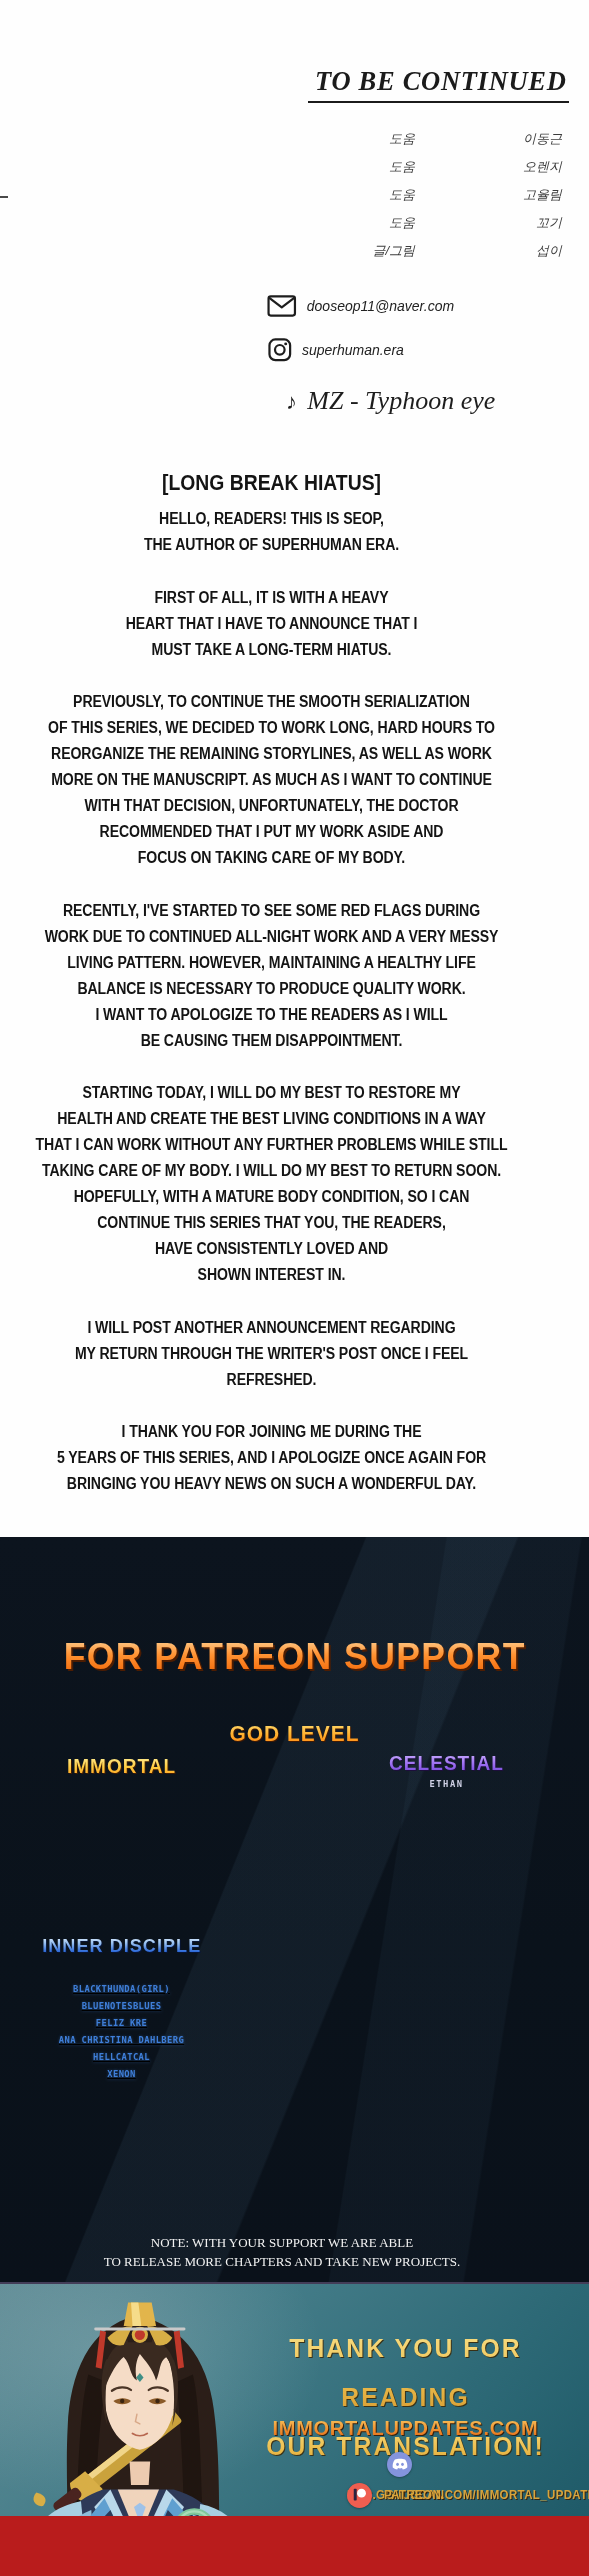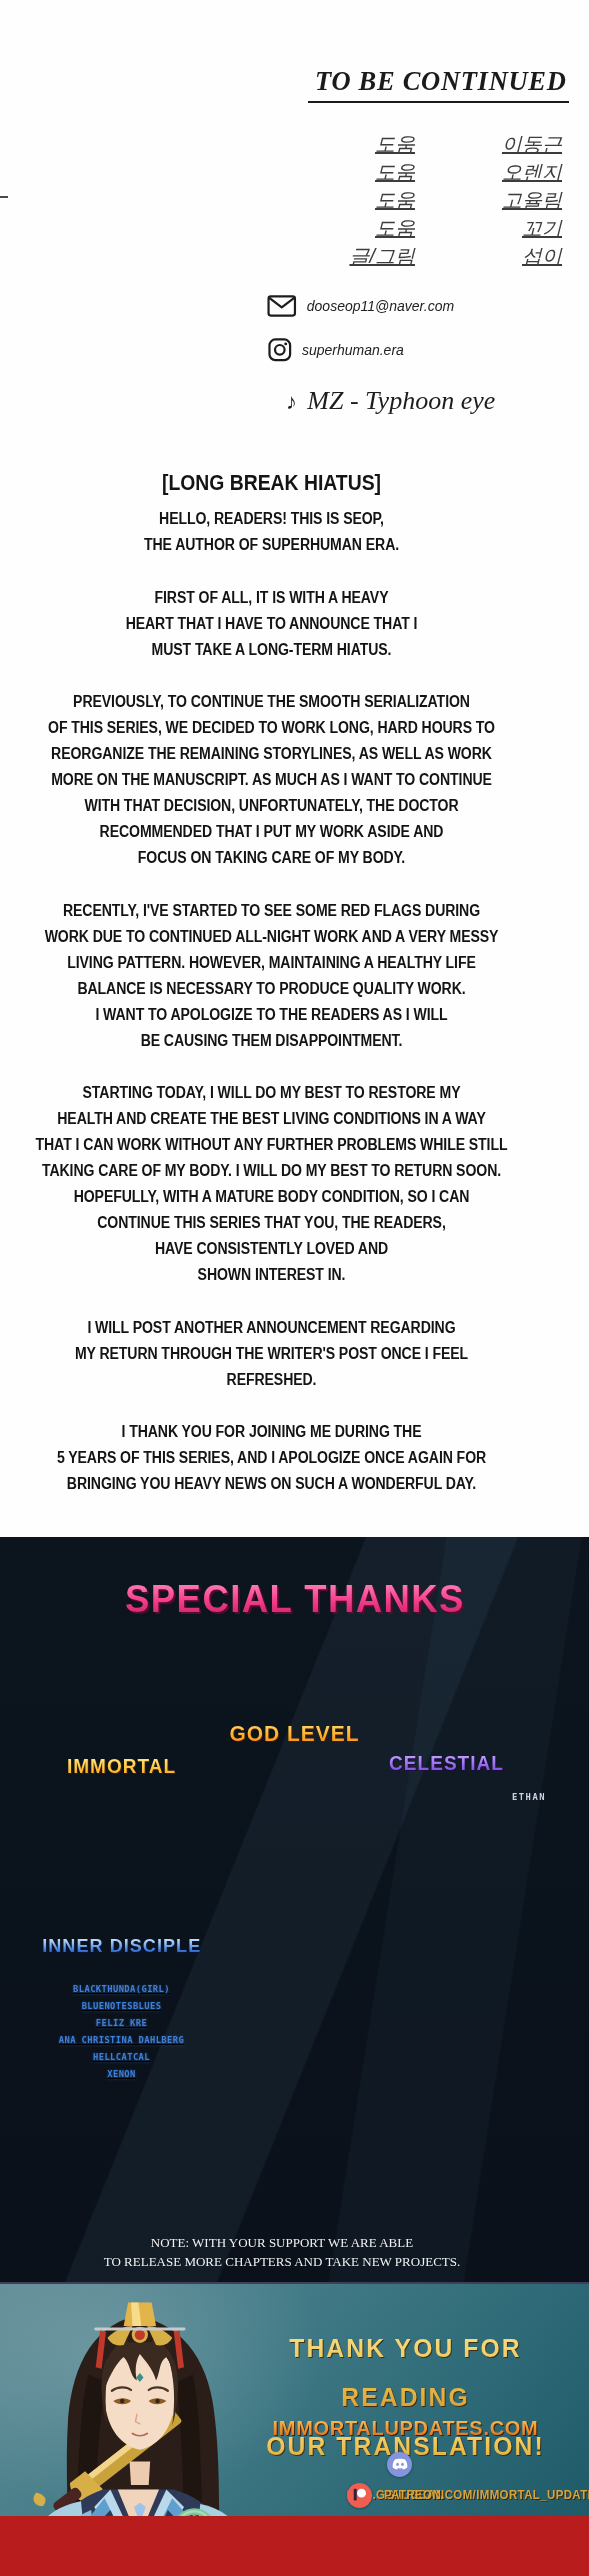--- a/index.html
+++ b/index.html
@@ -8,22 +8,22 @@
         font-family:"Liberation Sans",sans-serif;overflow:hidden;}
 
   
   .sec-white{position:relative;width:590px;height:1537px;background:#fefefe;}
   .tbc-title{position:absolute;top:66px;right:20.6px;font-family:"Liberation Serif",serif;
              font-style:italic;font-weight:700;font-size:26.5px;color:#1b1b1b;
              border-bottom:2.2px solid #1b1b1b;padding:0 2.9px 4.4px 7.4px;letter-spacing:0.7px;}
   .stray-dash{position:absolute;left:0;top:196px;width:8px;height:2.2px;background:#4a4a4a;}
 
   .credits{position:absolute;top:130px;right:28px;}
-  .credit-row{display:flex;justify-content:flex-end;height:28px;align-items:flex-end;
-              font-style:italic;font-size:20px;color:#3c3c3c;text-decoration:underline;}
+  .credit-row{display:flex;justify-content:flex-end;height:28px;align-items:flex-start;
+              font-style:italic;font-size:13px;color:#3c3c3c;}
   .credit-role{width:125px;text-align:right;}
   .credit-name{width:147px;text-align:right;}
 
   .contact-row{position:absolute;display:flex;align-items:center;gap:10.3px;
                font-style:italic;font-size:14px;color:#222;}
   .row-email{left:267px;top:295px;}
   .row-insta{left:268px;top:338px;}
   .contact-icon{flex:0 0 auto;display:flex;align-items:center;}
   .music-row{position:absolute;left:286px;top:386px;font-family:"Liberation Serif",serif;
              font-style:italic;font-size:26px;color:#1d1d1d;display:flex;gap:10.3px;align-items:baseline;}
@@ -214,35 +214,35 @@
       <p class="ann-para">
           <span class="ann-line">I THANK YOU FOR JOINING ME DURING THE</span>
           <span class="ann-line">5 YEARS OF THIS SERIES, AND I APOLOGIZE ONCE AGAIN FOR</span>
           <span class="ann-line">BRINGING YOU HEAVY NEWS ON SUCH A WONDERFUL DAY.</span>
         </p>
     </div>
   </section>
 
   <section class="sec-dark">
 
-    <div class="dark-center" style="top:41px;">
-      <span class="big-title gt grad-pink" style="font-size:38px;">SPECIAL THANKS</span>
+    <div class="dark-center" style="top:99px;">
+      <span class="big-title gt grad-orange" style="font-size:37px;">FOR PATREON SUPPORT</span>
     </div>
 
     <div class="dark-center" style="top:184px;">
       <span class="tier-label gt grad-gold" style="font-size:22px;">GOD LEVEL</span>
     </div>
 
     <div class="tier-col" style="left:22px;top:218px;">
       <span class="tier-label gt grad-yellow" style="font-size:20px;">IMMORTAL</span>
     </div>
 
     <div class="tier-col" style="left:347px;top:215px;">
       <span class="tier-label gt grad-purple" style="font-size:20px;">CELESTIAL</span>
-      <div class="tier-names names-white" style="margin-top:14px;text-align:right;">
+      <div class="tier-names names-white" style="margin-top:1px;">
           <div class="tier-name">ETHAN</div>
         </div>
     </div>
 
     <div class="tier-col" style="left:22px;top:398px;">
       <span class="tier-label gt grad-blue" style="font-size:19px;">INNER DISCIPLE</span>
       <div class="tier-names names-blue" style="margin-top:23.6px;text-decoration:underline;">
           <div class="tier-name">BLACKTHUNDA(GIRL)</div>
           <div class="tier-name">BLUENOTESBLUES</div>
           <div class="tier-name">FELIZ KRE</div>

